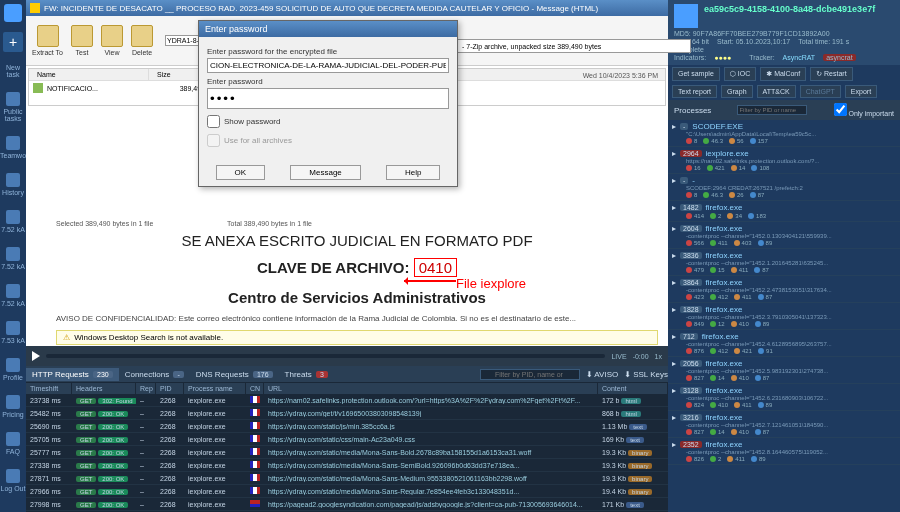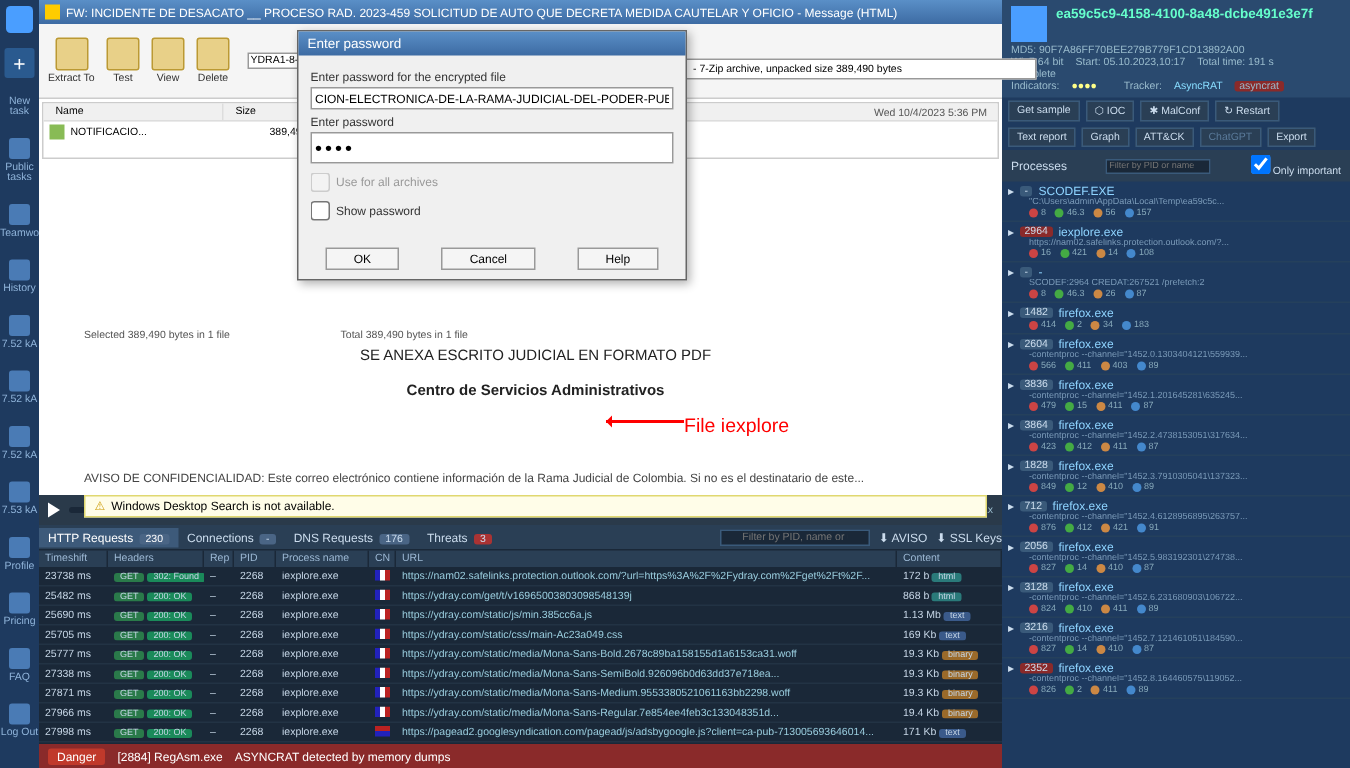--- a/index.html
+++ b/index.html
@@ -24,21 +24,21 @@
 .password-dialog{position:absolute;left:172px;top:20px;width:260px;background:#f0f0f0;border:1px solid #666;box-shadow:2px 2px 6px rgba(0,0,0,.3)}
 .pd-title{background:linear-gradient(#5a8fc7,#3d6ba3);color:#fff;padding:3px 6px;font-size:9px}
 .pd-body{padding:6px 8px;font-size:8px;color:#333}
 .pd-body .label{margin:4px 0 2px}
 .pd-body input[type=text]{width:100%;border:1px solid #999;padding:2px;font-size:8px}
 .pd-body input[type=password]{width:100%;border:1px solid #999;padding:2px;letter-spacing:2px}
 .pd-chk{margin:6px 0;display:flex;align-items:center;gap:4px}
 .pd-link{color:#0066cc;text-decoration:underline;margin:4px 0;display:block;text-align:right;font-size:8px}
 .pd-buttons{display:flex;justify-content:space-around;padding:6px;gap:4px}
 .pd-buttons button{padding:2px 18px;font-size:8px;border:1px solid #999;background:#f5f5f5}
-.doc-content{position:absolute;top:230px;left:30px;right:10px;text-align:center;font-size:10px;color:#222;line-height:1.5}
+.doc-content{position:absolute;top:230px;left:30px;right:10px;text-align:center;font-size:15px;color:#222;line-height:1.5}
 .doc-content .clave{margin-top:4px}
 .doc-content .clave .code{border:1.5px solid red;padding:0 4px;color:#c00}
 .arrow-label{position:absolute;color:red;font-size:13px;top:276px;left:430px}
 .arrow{position:absolute;top:280px;left:378px;width:52px;height:2px;background:red}
 .arrow:before{content:"";position:absolute;left:-4px;top:-3px;border:4px solid transparent;border-right-color:red}
 .aviso{position:absolute;top:314px;left:30px;right:10px;font-size:8px;color:#444}
 .win-search{position:absolute;top:330px;left:30px;right:10px;background:#fffde8;border:1px solid #e0d870;padding:2px 6px;font-size:8px;display:flex;align-items:center;gap:4px}
 .network-panel{height:146px;background:#1a2838;display:flex;flex-direction:column}
 .tabs-row{height:16px;background:#2a3f55;display:flex;align-items:center;font-size:8px;color:#cde}
 .tabs-row .tab{padding:2px 6px;cursor:pointer}
@@ -150,40 +150,41 @@
     </div>
     <div style="position:absolute;right:10px;top:72px;font-size:7px;color:#555">Wed 10/4/2023 5:36 PM</div>
 
     <div class="password-dialog">
       <div class="pd-title">Enter password</div>
       <div class="pd-body">
         <div class="label">Enter password for the encrypted file</div>
         <input type="text" readonly="" value="CION-ELECTRONICA-DE-LA-RAMA-JUDICIAL-DEL-PODER-PUBLICO-" style="">
         <div class="label">Enter password</div>
         <input type="password" value="****" style="">
+        <div class="pd-chk">
+            <input type="checkbox" style="">
+            <span>Show password</span>
+          </div>
         <div class="pd-chk" style="color:#999">
             <input type="checkbox" disabled="" style="">
             <span>Use for all archives</span>
           </div>
-        <div class="pd-chk">
-            <input type="checkbox" style="">
-            <span>Show password</span>
-          </div>
       </div>
       <div class="pd-buttons">
         <button>OK</button>
-        <button>Cancel</button>
+        <button>Message</button>
         <button>Help</button>
       </div>
     </div>
 
     <div class="status-line"><span>Selected 389,490 bytes in 1 file</span> &nbsp;&nbsp;&nbsp;&nbsp;&nbsp;&nbsp;&nbsp;&nbsp;&nbsp;&nbsp;&nbsp;&nbsp;&nbsp;&nbsp;&nbsp;&nbsp;&nbsp;&nbsp;&nbsp;&nbsp;&nbsp;&nbsp;&nbsp;&nbsp;&nbsp;&nbsp;&nbsp;&nbsp;&nbsp;&nbsp;&nbsp;&nbsp;&nbsp;&nbsp;&nbsp;&nbsp; <span>Total 389,490 bytes in 1 file</span></div>
 
     <div class="doc-content">
       <div>SE ANEXA ESCRITO JUDICIAL EN FORMATO PDF</div>
+      <div class="clave"><b>CLAVE DE ARCHIVO:</b> <span class="code">0410</span></div>
       <div style="margin-top:8px"><b>Centro de Servicios Administrativos</b></div>
     </div>
     <div class="arrow"></div>
     <div class="arrow-label">File iexplore</div>
     <div class="aviso">AVISO DE CONFIDENCIALIDAD: Este correo electrónico contiene información de la Rama Judicial de Colombia. Si no es el destinatario de este...</div>
     <div class="win-search">
         <span style="color:#cc9900">⚠</span>
         <span>Windows Desktop Search is not available.</span>
       </div>
   </div>
@@ -304,25 +305,20 @@
           <span style="width:20px">–</span>
           <span style="width:28px">2268</span>
           <span style="width:62px">iexplore.exe</span>
           <span style="width:18px"><span class="flag-us"></span></span>
           <span style="flex:1;color:#9cd">https://pagead2.googlesyndication.com/pagead/js/adsbygoogle.js?client=ca-pub-713005693646014...</span>
           <span style="width:70px">171 Kb <span class="tag-text">text</span></span>
         </div>
       </div>
   </div>
 
-  <div class="footer-bar">
-    <span class="danger">Danger</span>
-    <span>[2884] RegAsm.exe</span>
-    <span>ASYNCRAT detected by memory dumps</span>
-  </div>
 </div>
 
 <div class="right-panel">
   <div class="rp-header">
     <div class="win-ic"></div>
     <div class="hash">ea59c5c9-4158-4100-8a48-dcbe491e3e7f</div>
     <div class="rp-meta">
       <div>MD5: 90F7A86FF70BEE279B779F1CD13892A00</div>
       <div class="row">
           <span>Win7 64 bit</span> 

